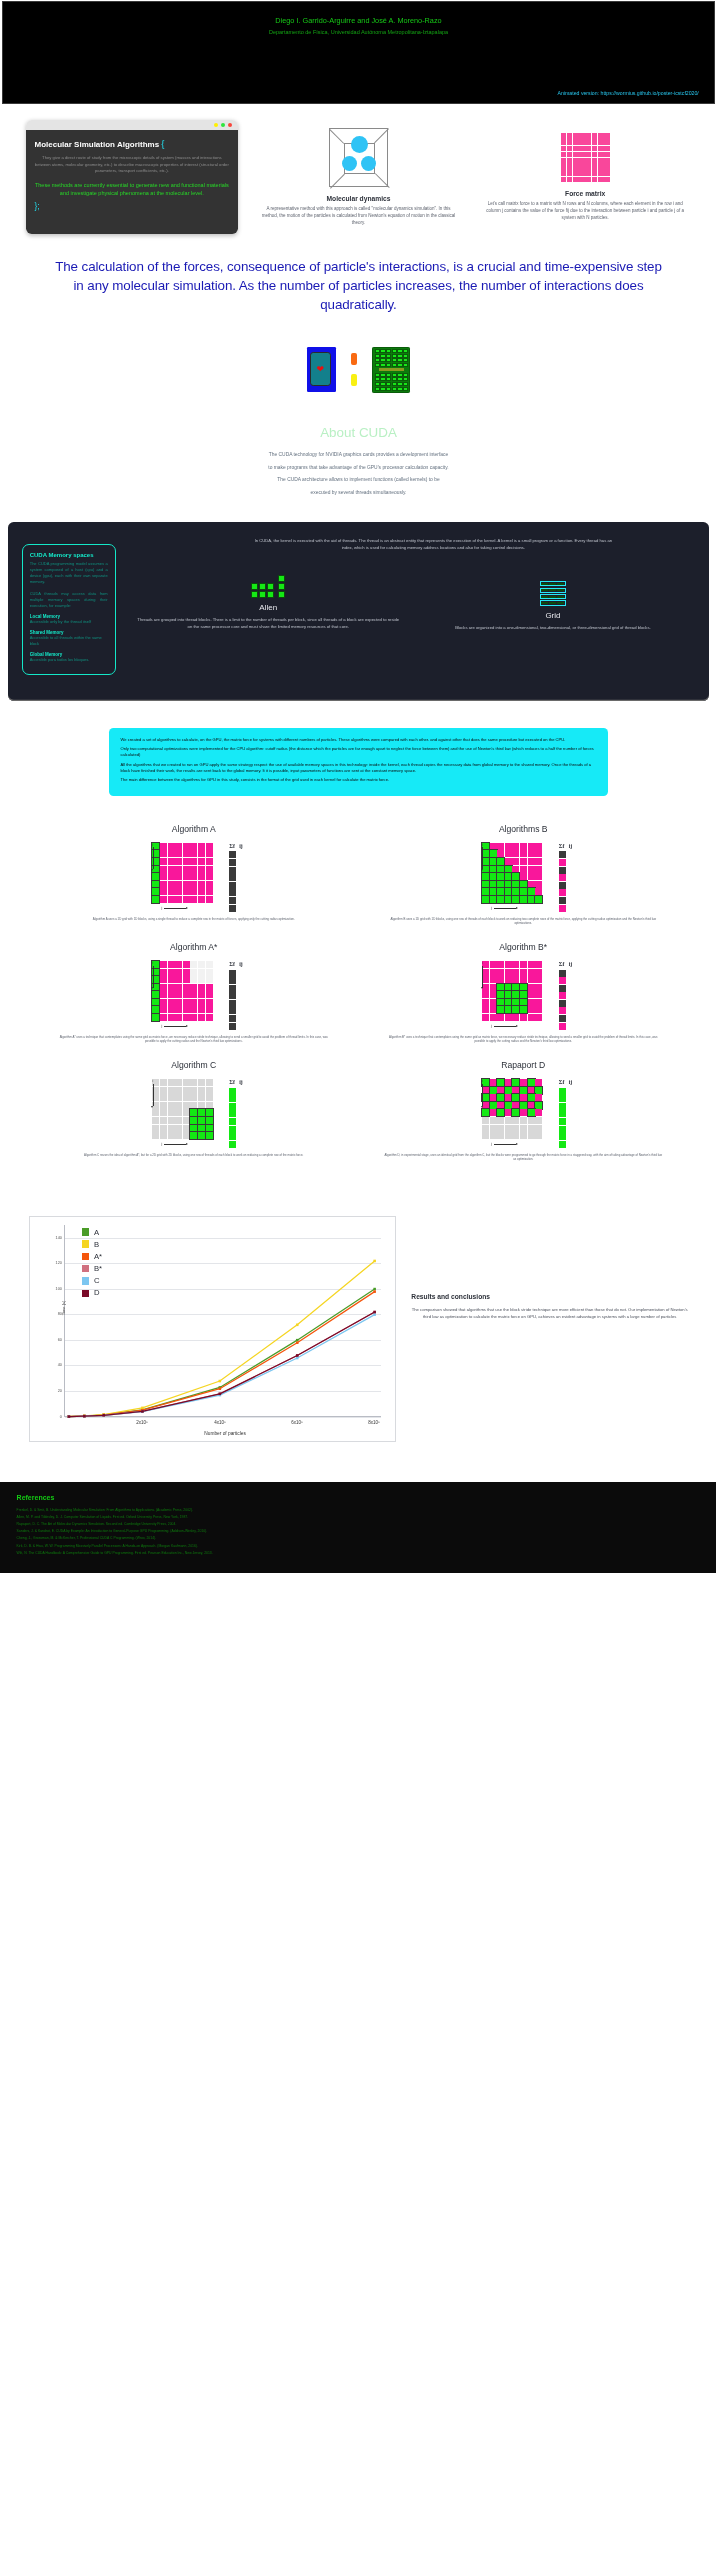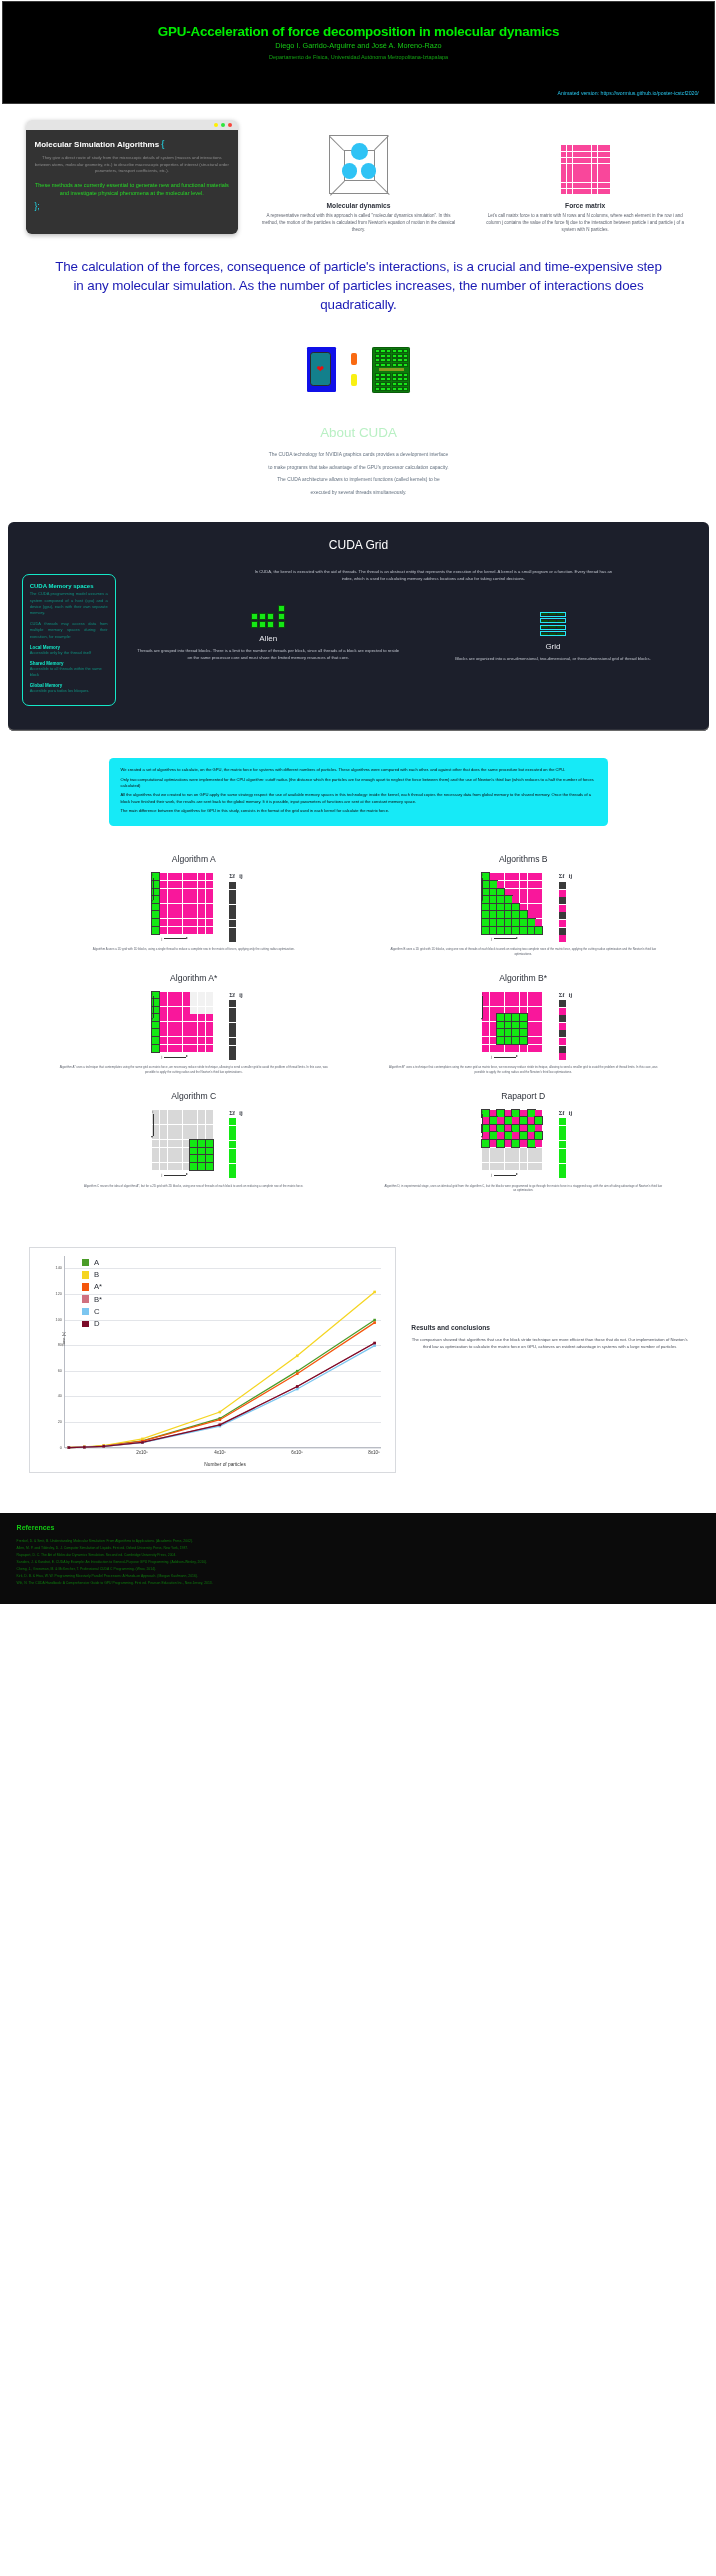--- a/index.html
+++ b/index.html
@@ -44,21 +44,21 @@
     bottom: 7.7px;
     color: #28c8f0;
     font-size: 5.2px;
   }
 
   
   .top-panels {
     display: flex;
     padding: 14px 25.5px 0 25.5px;
     gap: 14px;
-    align-items: flex-end;
+    align-items: center;
   }
   .panel { flex: 1; }
 
   
   .code-window {
     border-radius: 5.7px;
     overflow: hidden;
     box-shadow: 0 1.3px 4.5px rgba(0,0,0,0.25);
     margin-top: 1.9px;
   }
@@ -411,21 +411,20 @@
     padding: 11.5px 16.6px 16.6px 16.6px;
     min-height: 70px;
   }
   .refs h3 { color: #13c913; font-size: 7px; font-weight: bold; margin-bottom: 6.4px; }
   .refs li { color: #0e7a0e; font-size: 3.4px; line-height: 2.1; list-style: none; }
 </style>
 </head>
 <body>
 
 <div class="header">
-  <h1>GPU-Acceleration of force decomposition in molecular dynamics</h1>
   <div class="authors">Diego I. Garrido-Arguirre and José A. Moreno-Razo</div>
   <div class="affil">Departamento de Física, Universidad Autónoma Metropolitana-Iztapalapa</div>
   <div class="animated-link">Animated version: https://wormius.github.io/poster-icstcf2020/</div>
 </div>
 
 <div class="top-panels">
 
   <div class="panel">
     <div class="code-window">
       <div class="win-bar">
@@ -604,21 +603,20 @@
 
 <div class="about-cuda">About CUDA</div>
 <div class="about-body" id="about-body">
     <div>The CUDA technology for NVIDIA graphics cards provides a development interface</div>
     <div>to make programs that take advantage of the GPU's processor calculation capacity.</div>
     <div>The CUDA architecture allows to implement functions (called kernels) to be</div>
     <div>executed by several threads simultaneously.</div>
   </div>
 
 <div class="cuda-section">
-  <div class="cuda-title">CUDA Grid</div>
   <div class="cuda-cols">
 
     <div class="memcard">
       <h3>CUDA Memory spaces</h3>
       <p>The CUDA programming model assumes a system composed of a host (cpu) and a device (gpu), each with their own separate memory.</p>
       <p>CUDA threads may access data from multiple memory spaces during their execution, for example:</p>
       <div id="mem-items">
           <h4>Local Memory</h4>
           <div class="sub">Accessible only by the thread itself</div>
           <h4>Shared Memory</h4>

